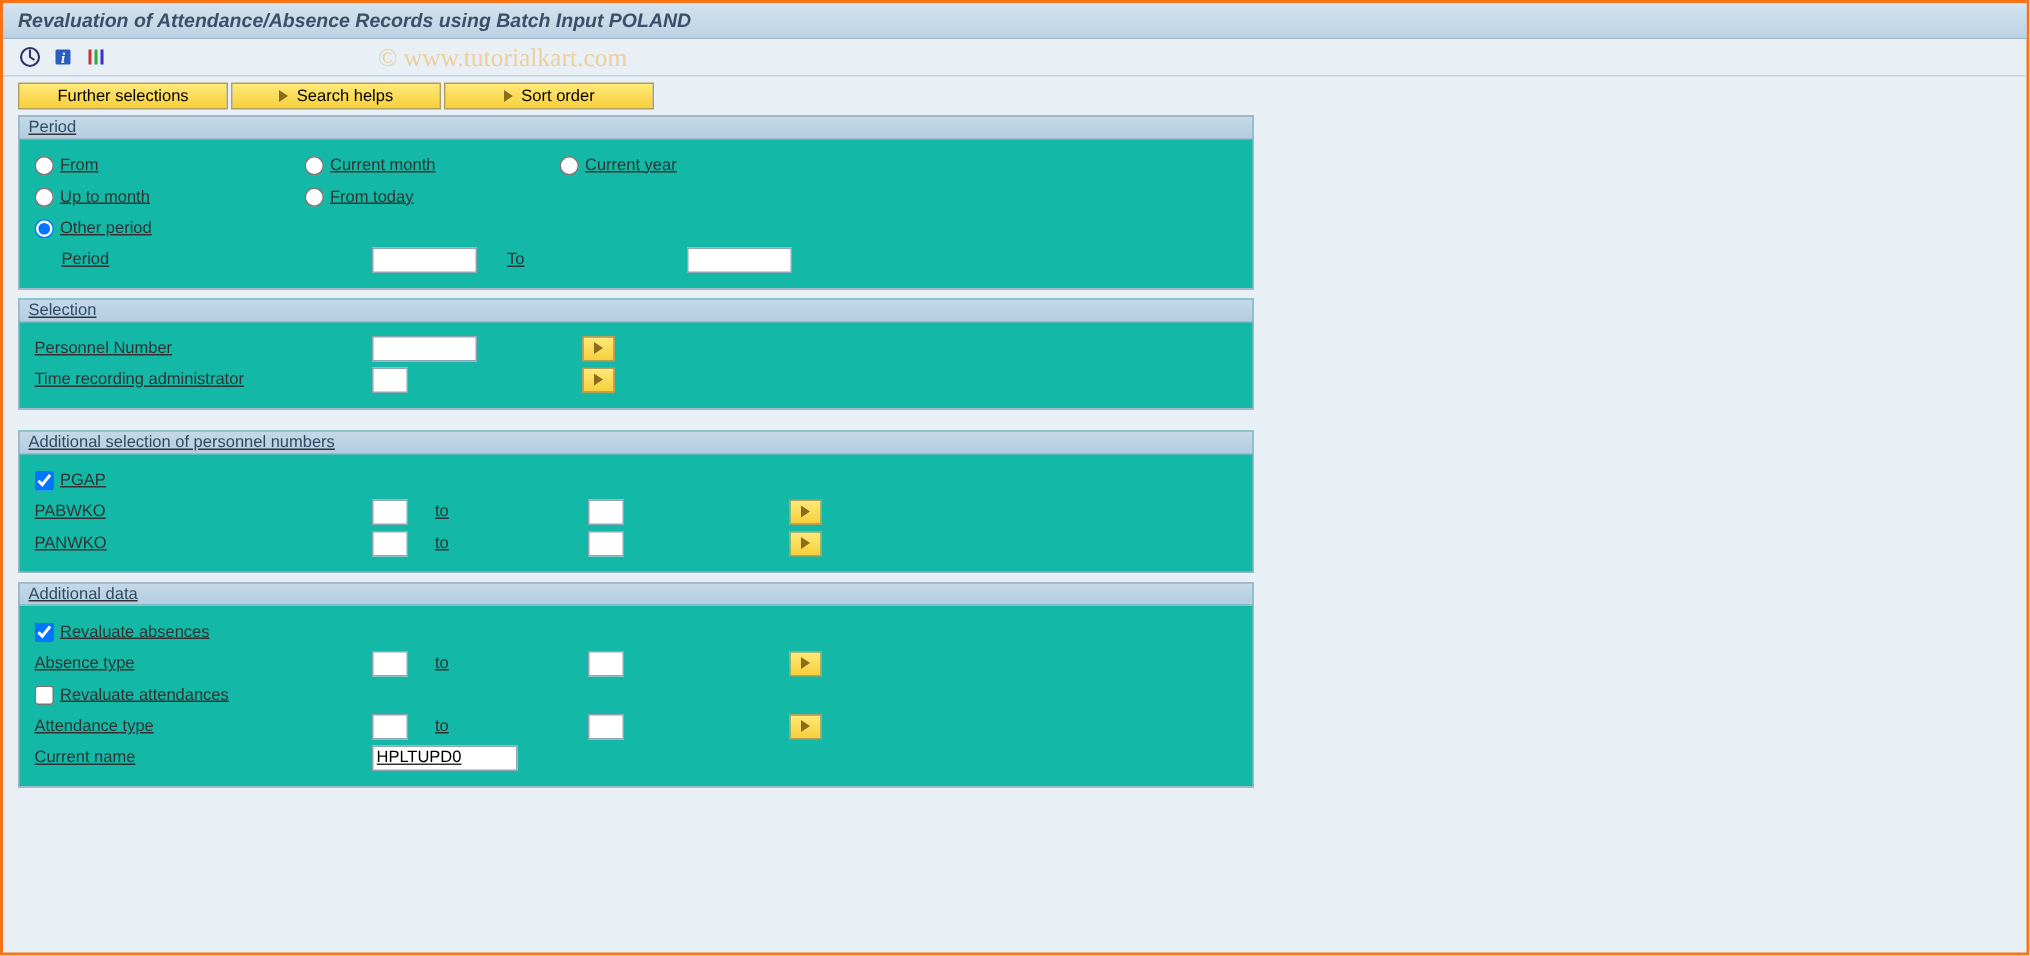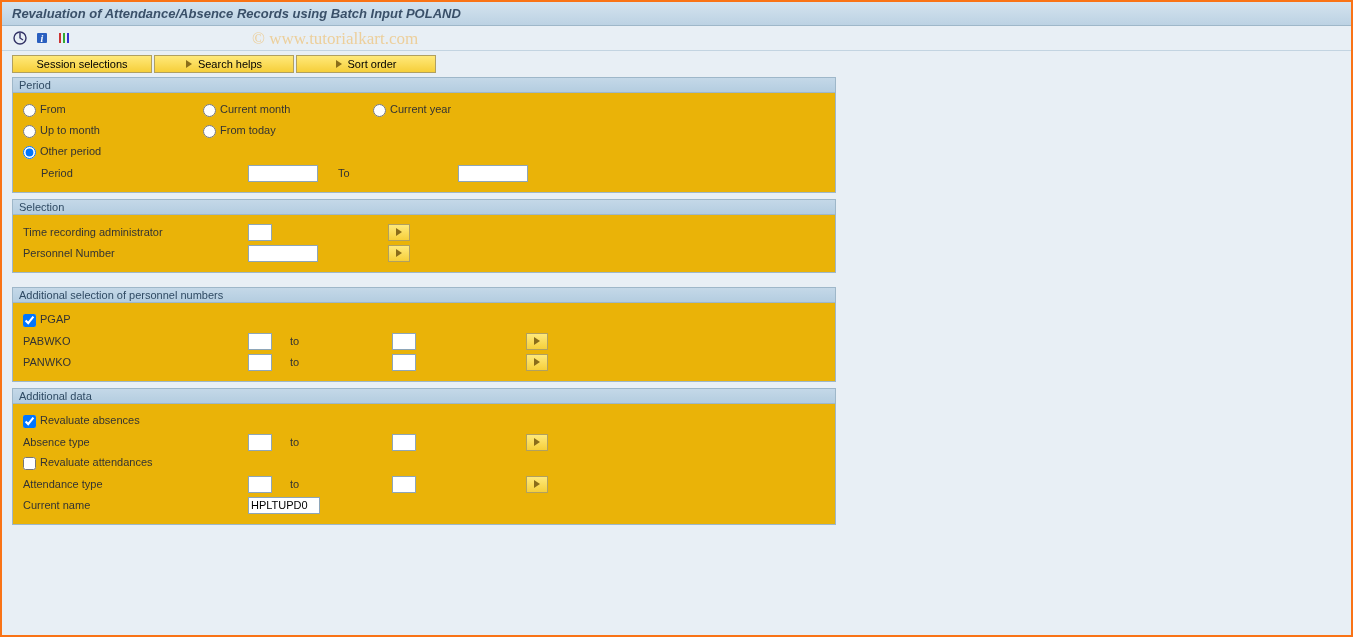--- a/index.html
+++ b/index.html
@@ -72,21 +72,22 @@
   .arrow-r {
     width: 0; height: 0;
     border-top: 4px solid transparent;
     border-bottom: 4px solid transparent;
     border-left: 6px solid #8a6d1a;
     display:inline-block;
   }
   .groupbox {
     margin: 2px 10px 6px 10px;
     border: 1px solid #9eb7c9;
-    background: #eab308;
+    background: #14b8a6;
+    text-decoration: underline;
   }
   .groupbox-title {
     background: linear-gradient(#c4d8e8, #b4cde0);
     border-bottom: 1px solid #9eb7c9;
     padding: 1px 6px;
     font-size: 11px;
     color: #2f4a63;
   }
   .groupbox-body {
     padding: 6px 10px 8px 10px;
@@ -155,21 +156,21 @@
           <rect x="6" y="2" width="2" height="10" fill="#3a3"></rect>
           <rect x="10" y="2" width="2" height="10" fill="#33c"></rect>
         </svg>
     </span>
   </div>
 
   <div class="watermark">© www.tutorialkart.com</div>
 
   <div class="button-row">
     <button class="btn">
-        <span>Session selections</span>
+        <span>Further selections</span>
       </button>
     <button class="btn">
         <span class="arrow-r"></span>
         <span>Search helps</span>
       </button>
     <button class="btn">
         <span class="arrow-r"></span>
         <span>Sort order</span>
       </button>
   </div>
@@ -195,35 +196,35 @@
         <span class="to-gap">To</span>
         <input type="text" class="in-mid" value="" style="">
       </div>
     </div>
   </div>
 
   <div class="groupbox" style="width: 824px;">
     <div class="groupbox-title">Selection</div>
     <div class="groupbox-body">
       <div class="row">
-        <span class="col-label" style="width:225px;">Time recording administrator</span>
-        <input type="text" class="in-short" value="" style="">
-        <span style="width:116px;"></span>
-        <span class="multi-btn">
-            <span class="arrow-r"></span>
-          </span>
-      </div>
-      <div class="row">
         <span class="col-label" style="width:225px;">Personnel Number</span>
         <input type="text" class="in-mid" value="" style="">
         <span style="width:70px;"></span>
         <span class="multi-btn">
             <span class="arrow-r"></span>
           </span>
       </div>
+      <div class="row">
+        <span class="col-label" style="width:225px;">Time recording administrator</span>
+        <input type="text" class="in-short" value="" style="">
+        <span style="width:116px;"></span>
+        <span class="multi-btn">
+            <span class="arrow-r"></span>
+          </span>
+      </div>
     </div>
   </div>
 
   <div class="groupbox" style="width: 824px; margin-top:14px;">
     <div class="groupbox-title">Additional selection of personnel numbers</div>
     <div class="groupbox-body">
       <div class="row">
         <label><input type="checkbox" checked="" style=""><span>PGAP</span></label>
       </div>
       <div class="row">
@@ -269,18 +270,18 @@
         <span class="col-label" style="width:225px;">Attendance type</span>
         <input type="text" class="in-short" value="" style="">
         <span class="to-gap2">to</span>
         <input type="text" class="in-short" value="" style="">
         <span class="multi-col"><span class="multi-btn">
               <span class="arrow-r"></span>
             </span></span>
       </div>
       <div class="row">
         <span class="col-label" style="width:225px;">Current name</span>
-        <input type="text" style="width: 72px;" value="HPLTUPD0">
+        <input type="text" style="width: 97px;" value="HPLTUPD0">
       </div>
     </div>
   </div>
 
 </div>
 
 </body></html>

